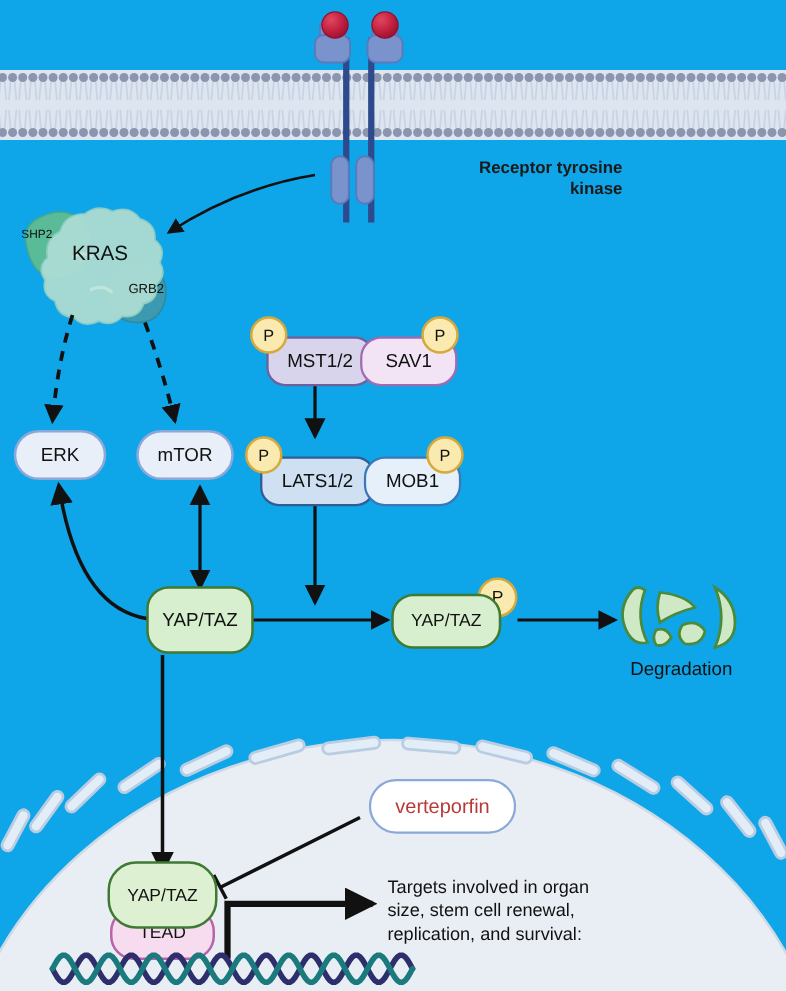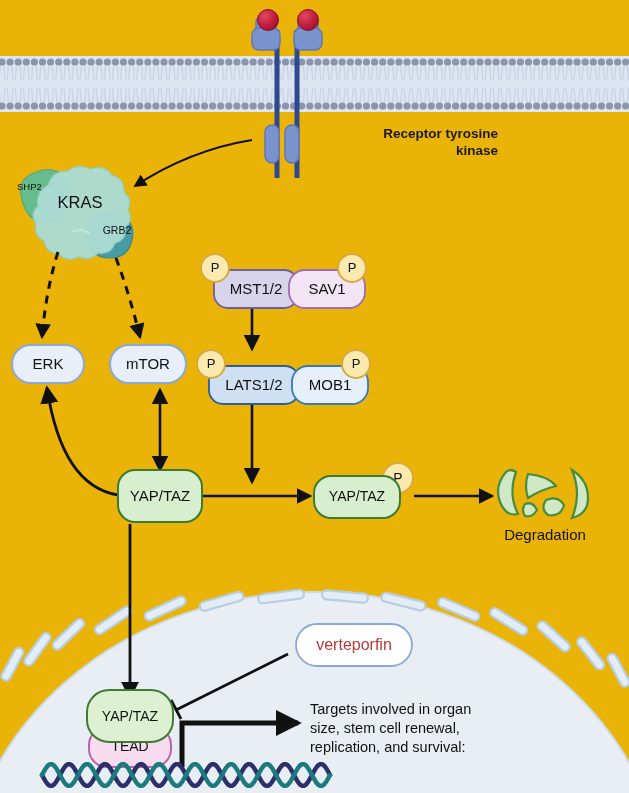--- a/index.html
+++ b/index.html
@@ -7,21 +7,21 @@
     padding: 0;
     background: #ffffff;
   }
   body {
     font-family: "Liberation Sans", sans-serif;
   }
   #canvas {
     position: relative;
     width: 629px;
     height: 793px;
-    background: #eab308;
+    background: #0ea5e9;
     overflow: hidden;
   }
   svg.layer {
     position: absolute;
     top: 0;
     left: 0;
     width: 629px;
     height: 793px;
   }
   .nodelabel {

